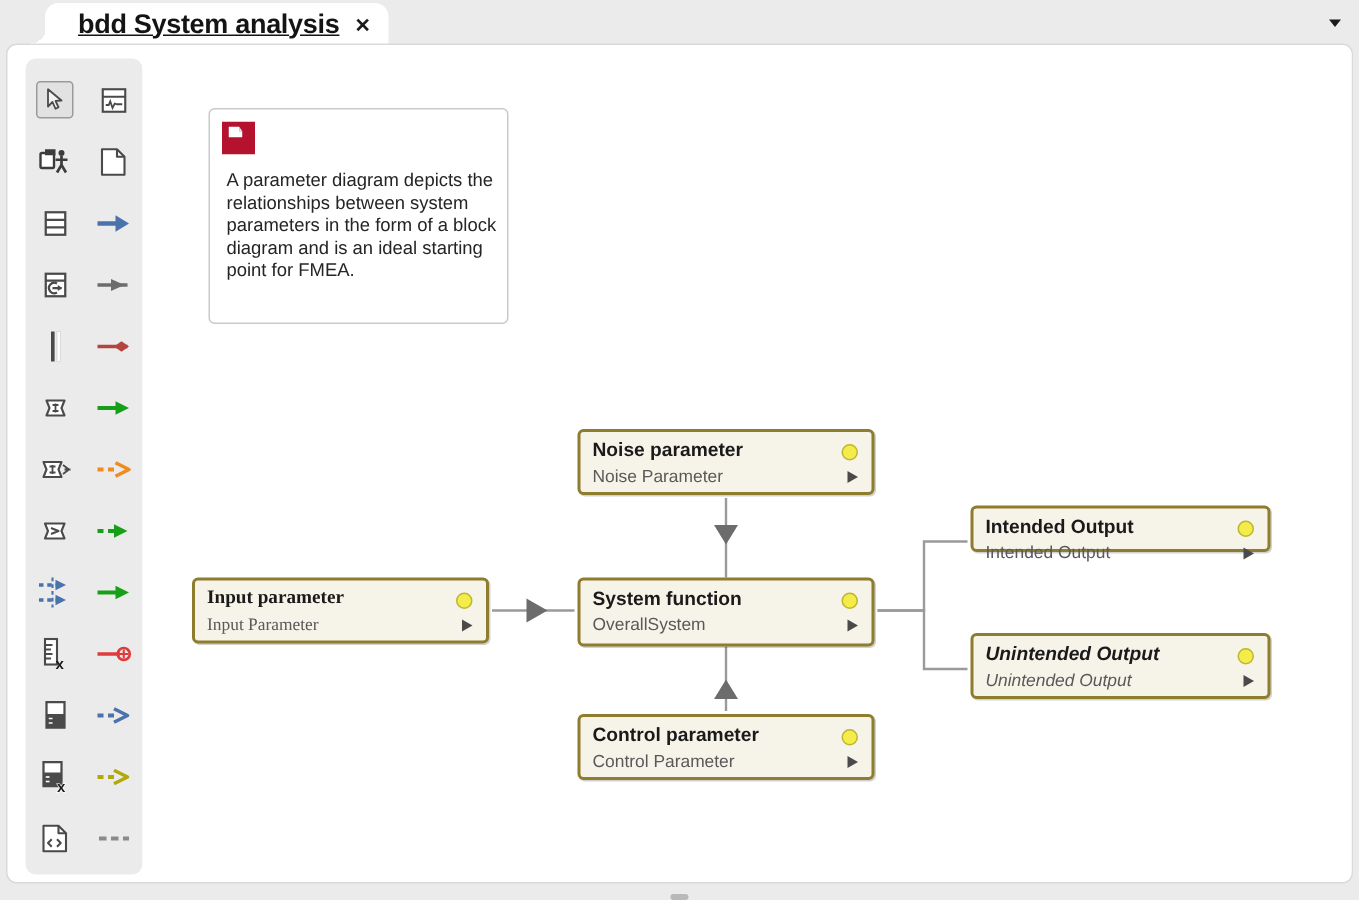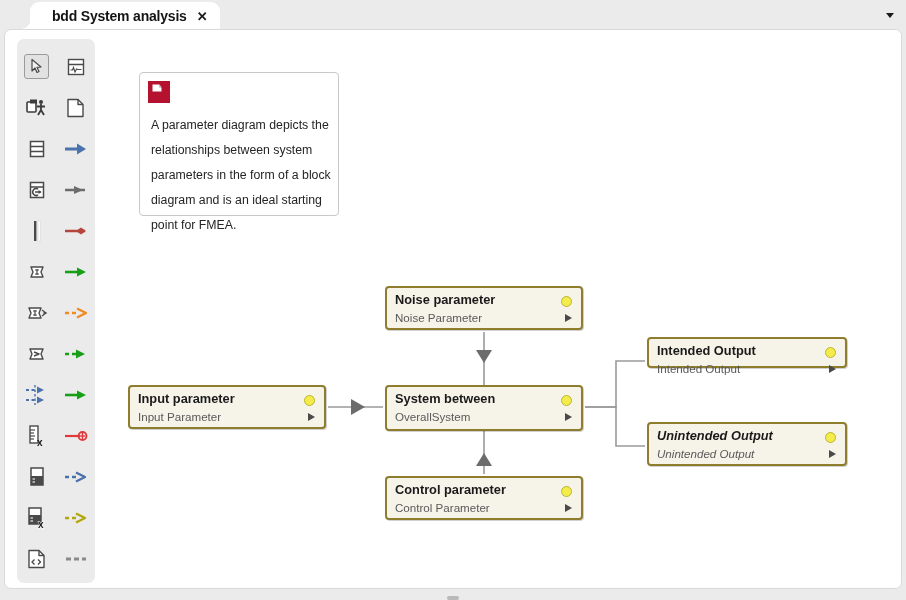--- a/index.html
+++ b/index.html
@@ -36,25 +36,26 @@
     gap: 10px;
   }
   #tab::before {
     content: "";
     position: absolute;
     left: -10px; bottom: 0;
     width: 12px; height: 12px;
     background: radial-gradient(circle at 0 0, transparent 11px, #ffffff 11px);
   }
   #tab-label {
-    font-size: 14px;
+    font-size: 18px;
     font-weight: bold;
     color: #141414;
     letter-spacing: -0.2px;
     white-space: nowrap;
+    text-decoration: underline;
   }
   #tab-close {
     font-size: 13px;
     font-weight: bold;
     color: #1a1a1a;
     cursor: pointer;
     line-height: 1;
   }
   #tab-menu {
     position: absolute;
@@ -134,21 +135,21 @@
     position: absolute;
     left: 8px; top: 8px;
     width: 22px; height: 22px;
   }
   #note-text {
     position: absolute;
     left: 11px; top: 40px;
     width: 180px;
     font-size: 12.3px;
     color: #252525;
-    line-height: 25px;
+    line-height: 15px;
   }
 
   
   .block {
     position: absolute;
     background: #f6f3e9;
     border: 2px solid #8d7d2c;
     border-radius: 4px;
     box-shadow: 1px 1px 0 rgba(0,0,0,0.18);
   }
@@ -528,29 +529,29 @@
         <div id="note-text">A parameter diagram depicts the relationships between system parameters in the form of a block diagram and is an ideal starting point for FMEA.</div>
       </div>
 
       <div class="block" style="left:290px; top:256px; width:198px; height:44px;padding-left:17px;">
         <div class="block-title">Noise parameter</div>
         <div class="block-sub">Noise Parameter</div>
         <div class="block-dot"></div>
         <div class="block-tri"></div>
       </div>
 
-      <div class="block" style="left:33px; top:355px; width:198px; height:44px;">
+      <div class="block" style="left:33px; top:355px; width:198px; height:44px;font-family:Liberation Serif, serif;">
         <div class="block-title">Input parameter</div>
         <div class="block-sub">Input Parameter</div>
         <div class="block-dot"></div>
         <div class="block-tri"></div>
       </div>
 
       <div class="block" style="left:290px; top:355px; width:198px; height:46px;">
-        <div class="block-title">System between</div>
+        <div class="block-title">System function</div>
         <div class="block-sub">OverallSystem</div>
         <div class="block-dot"></div>
         <div class="block-tri"></div>
       </div>
 
       <div class="block" style="left:290px; top:446px; width:198px; height:44px;padding-left:44px;">
         <div class="block-title">Control parameter</div>
         <div class="block-sub">Control Parameter</div>
         <div class="block-dot"></div>
         <div class="block-tri"></div>

